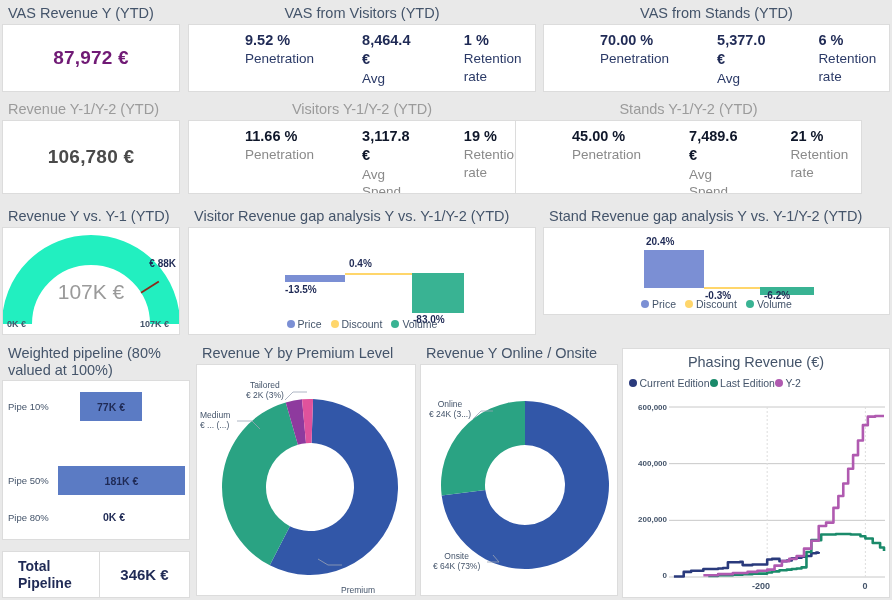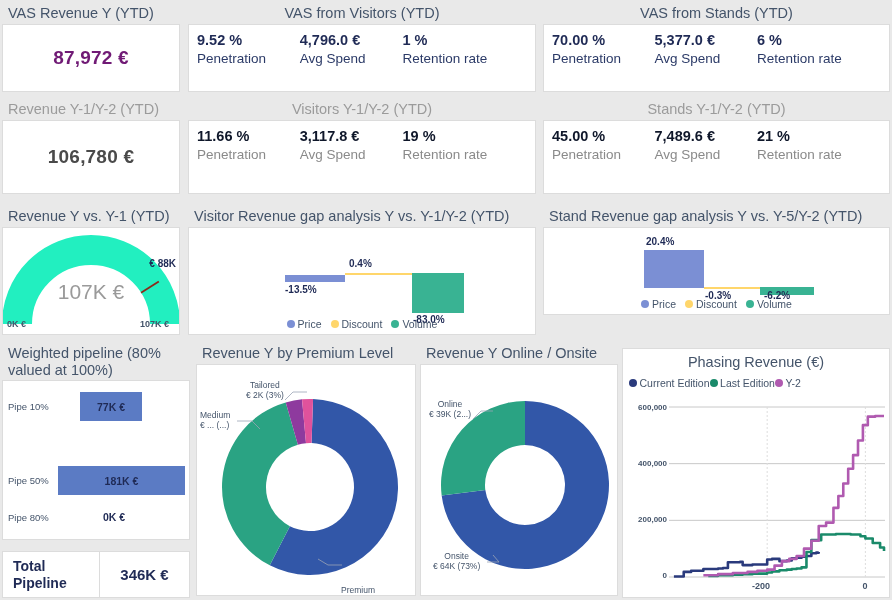--- a/index.html
+++ b/index.html
@@ -34,21 +34,21 @@
   .kpi-big {
     display: flex; align-items: center; justify-content: center;
     height: 100%;
     font-size: 19px; font-weight: bold; color: #701a75;
     letter-spacing: .2px;
   }
   .kpi-big.muted { color: #4a4a4a; }
 
   
   .kpi3 { display: flex; height: 100%; padding: 6px 4px 0 8px; }
-  .kpi3 .cell { flex: 1; }
+  .kpi3 .cell { flex: 1; margin-left: 48px; }
   .kpi3 .cell.wide { flex: 1.25; }
   .kpi3 .val { font-size: 14.5px; font-weight: bold; color: #1f2a55; line-height: 1.35; }
   .kpi3 .lbl { font-size: 13.5px; color: #2b3a67; line-height: 1.3; }
   .kpi3.muted .val { color: #0f172a; }
   .kpi3.muted .lbl { color: #8a8a8a; }
 
   
   .gauge-wrap { position: relative; width: 100%; height: 100%; }
   .gauge-val {
     position: absolute; left: 0; right: 0; top: 52px;
@@ -91,21 +91,21 @@
   }
   .fn-zero {
     position: absolute; top: 50%; transform: translateY(-50%);
     font-size: 10.5px; font-weight: bold; color: #1f2a55;
   }
 
   
   .total-box { display: flex; height: 100%; }
   .total-l {
     flex: 0 0 97px; display: flex; align-items: center;
-    padding-left: 10px; font-size: 14px; font-weight: bold; color: #1f2a55;
+    padding-left: 15px; font-size: 14px; font-weight: bold; color: #1f2a55;
     border-right: 1px solid #dcdcdc; line-height: 1.15;
   }
   .total-r {
     flex: 1; display: flex; align-items: center; justify-content: center;
     font-size: 15px; font-weight: bold; color: #1f2a55;
   }
 
   
   .donut-wrap { position: relative; width: 100%; height: 100%; }
   .dn-lbl { position: absolute; font-size: 8.5px; color: #44546a; line-height: 1.25; white-space: nowrap; }
@@ -139,21 +139,21 @@
 
   <div class="card" style="left:188px; top:2px; width:348px; height:92px;">
     <div class="card-hdr center">VAS from Visitors (YTD)</div>
     <div class="card-body" style="height:68px;">
       <div class="kpi3">
         <div class="cell">
           <div class="val">9.52 %</div>
           <div class="lbl">Penetration</div>
         </div>
         <div class="cell">
-          <div class="val">4,796.0 €</div>
+          <div class="val">8,464.4 €</div>
           <div class="lbl">Avg Spend</div>
         </div>
         <div class="cell wide">
           <div class="val">1 %</div>
           <div class="lbl">Retention rate</div>
         </div>
       </div>
     </div>
   </div>
 
@@ -197,21 +197,21 @@
           <div class="lbl">Avg Spend</div>
         </div>
         <div class="cell wide">
           <div class="val">19 %</div>
           <div class="lbl">Retention rate</div>
         </div>
       </div>
     </div>
   </div>
 
-  <div class="card" style="left:543px; top:98px; width:347px; height:98px;">
+  <div class="card" style="left:515px; top:98px; width:347px; height:98px;">
     <div class="card-hdr center muted">Stands Y-1/Y-2 (YTD)</div>
     <div class="card-body" style="height:74px;">
       <div class="kpi3 muted">
         <div class="cell">
           <div class="val">45.00 %</div>
           <div class="lbl">Penetration</div>
         </div>
         <div class="cell">
           <div class="val">7,489.6 €</div>
           <div class="lbl">Avg Spend</div>
@@ -262,21 +262,21 @@
           <span class="li">
               <i class="dot" style="background:#39b393"></i>
               <span>Volume</span>
             </span>
         </div>
       </div>
     </div>
   </div>
 
   <div class="card" style="left:543px; top:205px; width:347px; height:132px;">
-    <div class="card-hdr">Stand Revenue gap analysis Y vs. Y-5/Y-2 (YTD)</div>
+    <div class="card-hdr">Stand Revenue gap analysis Y vs. Y-1/Y-2 (YTD)</div>
     <div class="card-body" style="height:88px; margin-top:0;">
       <div class="wf">
         <div class="wf-bar" style="left:100px; top:22px; width:60px; height:38px; background:#7b8fd4;"></div>
         <div class="wf-lbl" style="left:102px; top:8px;">20.4%</div>
         <div class="wf-bar" style="left:160px; top:59px; width:56px; height:2px; background:#ffd66b;"></div>
         <div class="wf-lbl" style="left:161px; top:62px;">-0.3%</div>
         <div class="wf-bar" style="left:216px; top:59px; width:54px; height:8px; background:#39b393;"></div>
         <div class="wf-lbl" style="left:220px; top:62px;">-6.2%</div>
         <div class="wf-legend">
           <span class="li">
@@ -364,21 +364,21 @@
         <svg width="196" height="230" viewBox="0 0 196 230">
           <g id="donut-online" transform="translate(104,120)">
               <path d="M 5.143516556418883e-15 -84 A 84 84 0 1 1 -83.33763491041613 10.52799161940158 L -39.68458805257911 5.013329342572181 A 40 40 0 1 0 2.4492935982947065e-15 -40 Z" fill="#3257a8"></path>
               <path d="M -83.33763491041613 10.52799161940158 A 84 84 0 0 1 -1.543054966925665e-14 -84 L -7.347880794884118e-15 -40 A 40 40 0 0 0 -39.68458805257911 5.013329342572181 Z" fill="#2aa383"></path>
             </g>
           <path d="M 52 54 L 60 46 L 72 46" fill="none" stroke="#9aa3b5" stroke-width="0.8"></path>
           <path d="M 72 190 L 78 197 L 66 197" fill="none" stroke="#9aa3b5" stroke-width="0.8"></path>
         </svg>
         <div class="dn-lbl" style="left:8px; top:34px; text-align:center;">
           <span class="l1">Online</span>
-          <span>€ 39K (2...)</span>
+          <span>€ 24K (3...)</span>
         </div>
         <div class="dn-lbl" style="left:12px; top:186px; text-align:center;">
           <span class="l1">Onsite</span>
           <span>€ 64K (73%)</span>
         </div>
       </div>
     </div>
   </div>
 
   <div class="card" style="left:622px; top:348px; width:268px; height:250px;">

